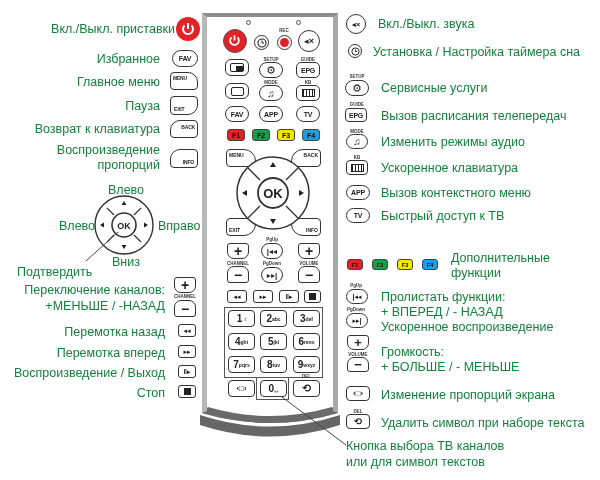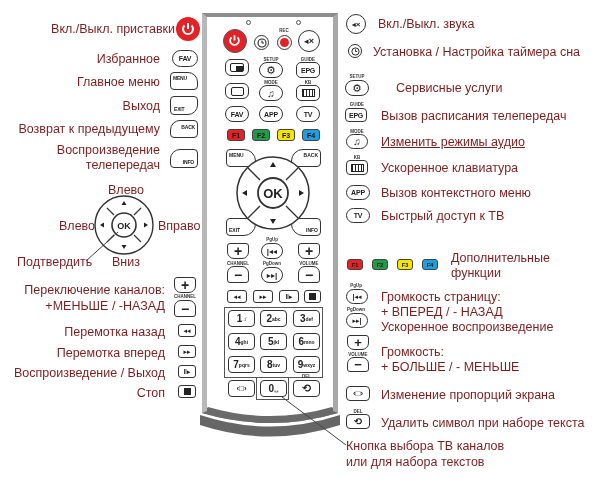--- a/index.html
+++ b/index.html
@@ -1,19 +1,19 @@
 <!DOCTYPE html>
 <html><head>
 <meta charset="utf-8">
 <style>
   * { box-sizing: border-box; margin: 0; padding: 0; }
   body { width: 600px; height: 480px; background: #ffffff; position: relative; overflow: hidden;
          font-family: "Liberation Sans", "DejaVu Sans", sans-serif; color: #222; }
   .abs { position: absolute; }
-  .lbl { position: absolute; font-size: 12.5px; color: #7f1d1d; white-space: nowrap; line-height: 15px; }
+  .lbl { position: absolute; font-size: 12.5px; color: #15803d; white-space: nowrap; line-height: 15px; }
   .lbl.r { text-align: right; }
   .btn { position: absolute; border: 1.6px solid #333; background: #fff; display: flex;
          align-items: center; justify-content: center; font-weight: bold; color: #222; border-radius: 8px; }
   .pill { border-radius: 12px; }
   .tiny { font-size: 7px; font-weight: bold; letter-spacing: -0.2px; }
   .cap { position: absolute; font-size: 4.5px; font-weight: bold; color: #333; text-align: center; }
   .fkey { position: absolute; border: 1.3px solid #444; border-radius: 3px; font-size: 7px; font-weight: bold;
           display: flex; align-items: center; justify-content: center; color: #111; }
   svg { overflow: visible; }
 </style>
@@ -29,41 +29,41 @@
 </div>
 
 <div class="lbl r" style="right:440px; top:52px;">Избранное</div>
 <div class="btn pill tiny" style="left:172px; top:50px; width:26px; height:17px;">FAV</div>
 
 <div class="lbl r" style="right:440px; top:75px;">Главное меню</div>
 <div class="btn tiny" style="left:170px; top:72px; width:28px; height:18px; border-radius:4px 10px 4px 4px; justify-content:flex-start; padding-left:2px; align-items:flex-start; padding-top:2px;">
     <span style="font-size:5px;">MENU</span>
   </div>
 
-<div class="lbl r" style="right:440px; top:99px;">Выход</div>
+<div class="lbl r" style="right:440px; top:99px;">Пауза</div>
 <div class="btn tiny" style="left:170px; top:96px; width:28px; height:19px; border-radius:4px 4px 10px 4px; justify-content:flex-start; padding-left:3px; align-items:flex-end; padding-bottom:2px;">
     <span style="font-size:5px;">EXIT</span>
   </div>
 
-<div class="lbl r" style="right:440px; top:122px;">Возврат к предыдущему</div>
+<div class="lbl r" style="right:440px; top:122px;">Возврат к клавиатура</div>
 <div class="btn tiny" style="left:170px; top:120px; width:28px; height:18px; border-radius:10px 4px 4px 4px; justify-content:flex-end; padding-right:2px; align-items:flex-start; padding-top:3px;">
     <span style="font-size:5px;">BACK</span>
   </div>
 
 <div class="lbl r" style="right:440px; top:143px;">Воспроизведение</div>
-<div class="lbl r" style="right:440px; top:158px;">телепередач</div>
+<div class="lbl r" style="right:440px; top:158px;">пропорций</div>
 <div class="btn tiny" style="left:170px; top:149px; width:28px; height:19px; border-radius:10px 4px 4px 4px; justify-content:flex-end; padding-right:3px; align-items:flex-end; padding-bottom:2px;">
     <span style="font-size:5px;">INFO</span>
   </div>
 
 <div class="lbl" style="left:108px; top:183px;">Влево</div>
 <div class="lbl" style="left:59px; top:219px;">Влево</div>
 <div class="lbl" style="left:158px; top:219px;">Вправо</div>
 <div class="lbl" style="left:112px; top:255px;">Вниз</div>
-<div class="lbl" style="left:17px; top:255px;">Подтвердить</div>
+<div class="lbl" style="left:17px; top:265px;">Подтвердить</div>
 <svg class="abs" style="left:93px; top:194px;" width="62" height="62" viewBox="0 0 62 62">
   <circle cx="31" cy="31" r="29" fill="#fff" stroke="#333" stroke-width="1.4"></circle>
   <circle cx="31" cy="31" r="12" fill="#fff" stroke="#333" stroke-width="1.6"></circle>
   <path d="M14 14 L21 21 M48 14 L41 21 M14 48 L21 41 M48 48 L41 41" stroke="#333" stroke-width="1.2"></path>
   <text x="31" y="34.5" font-size="9" font-weight="bold" text-anchor="middle" fill="#222" font-family="Liberation Sans, sans-serif">OK</text>
   <polygon points="31,7 28.5,11 33.5,11" fill="#222"></polygon>
   <polygon points="31,55 28.5,51 33.5,51" fill="#222"></polygon>
   <polygon points="7,31 11,28.5 11,33.5" fill="#222"></polygon>
   <polygon points="55,31 51,28.5 51,33.5" fill="#222"></polygon>
 </svg>
@@ -271,31 +271,31 @@
       <circle cx="5" cy="5" r="4" fill="none" stroke="#222" stroke-width="1.1"></circle>
       <path d="M5 2.5 V5 H7" stroke="#222" stroke-width="1" fill="none"></path>
     </svg>
 </div>
 <div class="lbl" style="left:373px; top:45px;">Установка / Настройка таймера сна</div>
 
 <div class="cap" style="left:345px; top:74px; width:24px;">SETUP</div>
 <div class="btn pill" style="left:345px; top:80px; width:24px; height:16px;">
     <span style="font-size:11px; font-weight:normal;">⚙</span>
   </div>
-<div class="lbl" style="left:396px; top:81px;">Сервисные услуги</div>
+<div class="lbl" style="left:381px; top:81px;">Сервисные услуги</div>
 
 <div class="cap" style="left:345px; top:102px; width:24px;">GUIDE</div>
 <div class="btn tiny" style="left:345px; top:108px; width:22px; height:14px; border-radius:4px;">EPG</div>
 <div class="lbl" style="left:381px; top:109px;">Вызов расписания телепередач</div>
 
 <div class="cap" style="left:345px; top:129px; width:24px;">MODE</div>
 <div class="btn pill" style="left:346px; top:134px; width:22px; height:15px;">
     <span style="font-size:10px;">♫</span>
   </div>
-<div class="lbl" style="left:381px; top:135px;text-decoration:underline;">Изменить режимы аудио</div>
+<div class="lbl" style="left:381px; top:135px;">Изменить режимы аудио</div>
 
 <div class="cap" style="left:345px; top:155px; width:24px;">KB</div>
 <div class="btn" style="left:346px; top:160px; width:22px; height:15px; border-radius:4px;">
     <span style="width:13px;height:8px;border:1.1px solid #222;display:block;background:repeating-linear-gradient(90deg,#222 0 1px,#fff 1px 3px);"></span>
   </div>
 <div class="lbl" style="left:381px; top:161px;">Ускоренное клавиатура</div>
 
 <div class="btn pill tiny" style="left:346px; top:185px; width:24px; height:15px;">APP</div>
 <div class="lbl" style="left:381px; top:186px;">Вызов контекстного меню</div>
 
@@ -306,21 +306,21 @@
 <div class="fkey" style="left:372px; top:259px; width:16px; height:11px; background:#1e9a48; font-size:5.5px;">F2</div>
 <div class="fkey" style="left:397px; top:259px; width:16px; height:11px; background:#f5e600; font-size:5.5px;">F3</div>
 <div class="fkey" style="left:422px; top:259px; width:16px; height:11px; background:#1e9ee0; font-size:5.5px;">F4</div>
 <div class="lbl" style="left:451px; top:251px;">Дополнительные</div>
 <div class="lbl" style="left:451px; top:266px;">функции</div>
 
 <div class="cap" style="left:345px; top:283px; width:22px;">PgUp</div>
 <div class="btn pill" style="left:346px; top:289px; width:22px; height:15px; font-size:7px;">|◂◂</div>
 <div class="cap" style="left:343px; top:307px; width:26px;">PgDown</div>
 <div class="btn pill" style="left:346px; top:313px; width:22px; height:15px; font-size:7px;">▸▸|</div>
-<div class="lbl" style="left:381px; top:290px;">Громкость страницу:</div>
+<div class="lbl" style="left:381px; top:290px;">Пролистать функции:</div>
 <div class="lbl" style="left:381px; top:305px;">+ ВПЕРЕД / - НАЗАД</div>
 <div class="lbl" style="left:381px; top:320px;">Ускоренное воспроизведение</div>
 
 <div class="btn" style="left:347px; top:335px; width:22px; height:15px; border-radius:3px 3px 7px 7px; font-size:13px;">
     <span>+</span>
   </div>
 <div class="cap" style="left:345px; top:352px; width:26px;">VOLUME</div>
 <div class="btn" style="left:347px; top:357px; width:22px; height:15px; border-radius:7px 7px 3px 3px; font-size:13px;">
     <span>−</span>
   </div>
@@ -332,13 +332,13 @@
   </div>
 <div class="lbl" style="left:381px; top:388px;">Изменение пропорций экрана</div>
 
 <div class="cap" style="left:346px; top:409px; width:24px;">DEL</div>
 <div class="btn" style="left:346px; top:414px; width:24px; height:15px; border-radius:4px; font-size:10px;">
     <span>⟲</span>
   </div>
 <div class="lbl" style="left:381px; top:416px;">Удалить символ при наборе текста</div>
 
 <div class="lbl" style="left:346px; top:439px;">Кнопка выбора ТВ каналов</div>
-<div class="lbl" style="left:346px; top:455px;">или для набора текстов</div>
+<div class="lbl" style="left:346px; top:455px;">или для символ текстов</div>
 
 </body></html>

